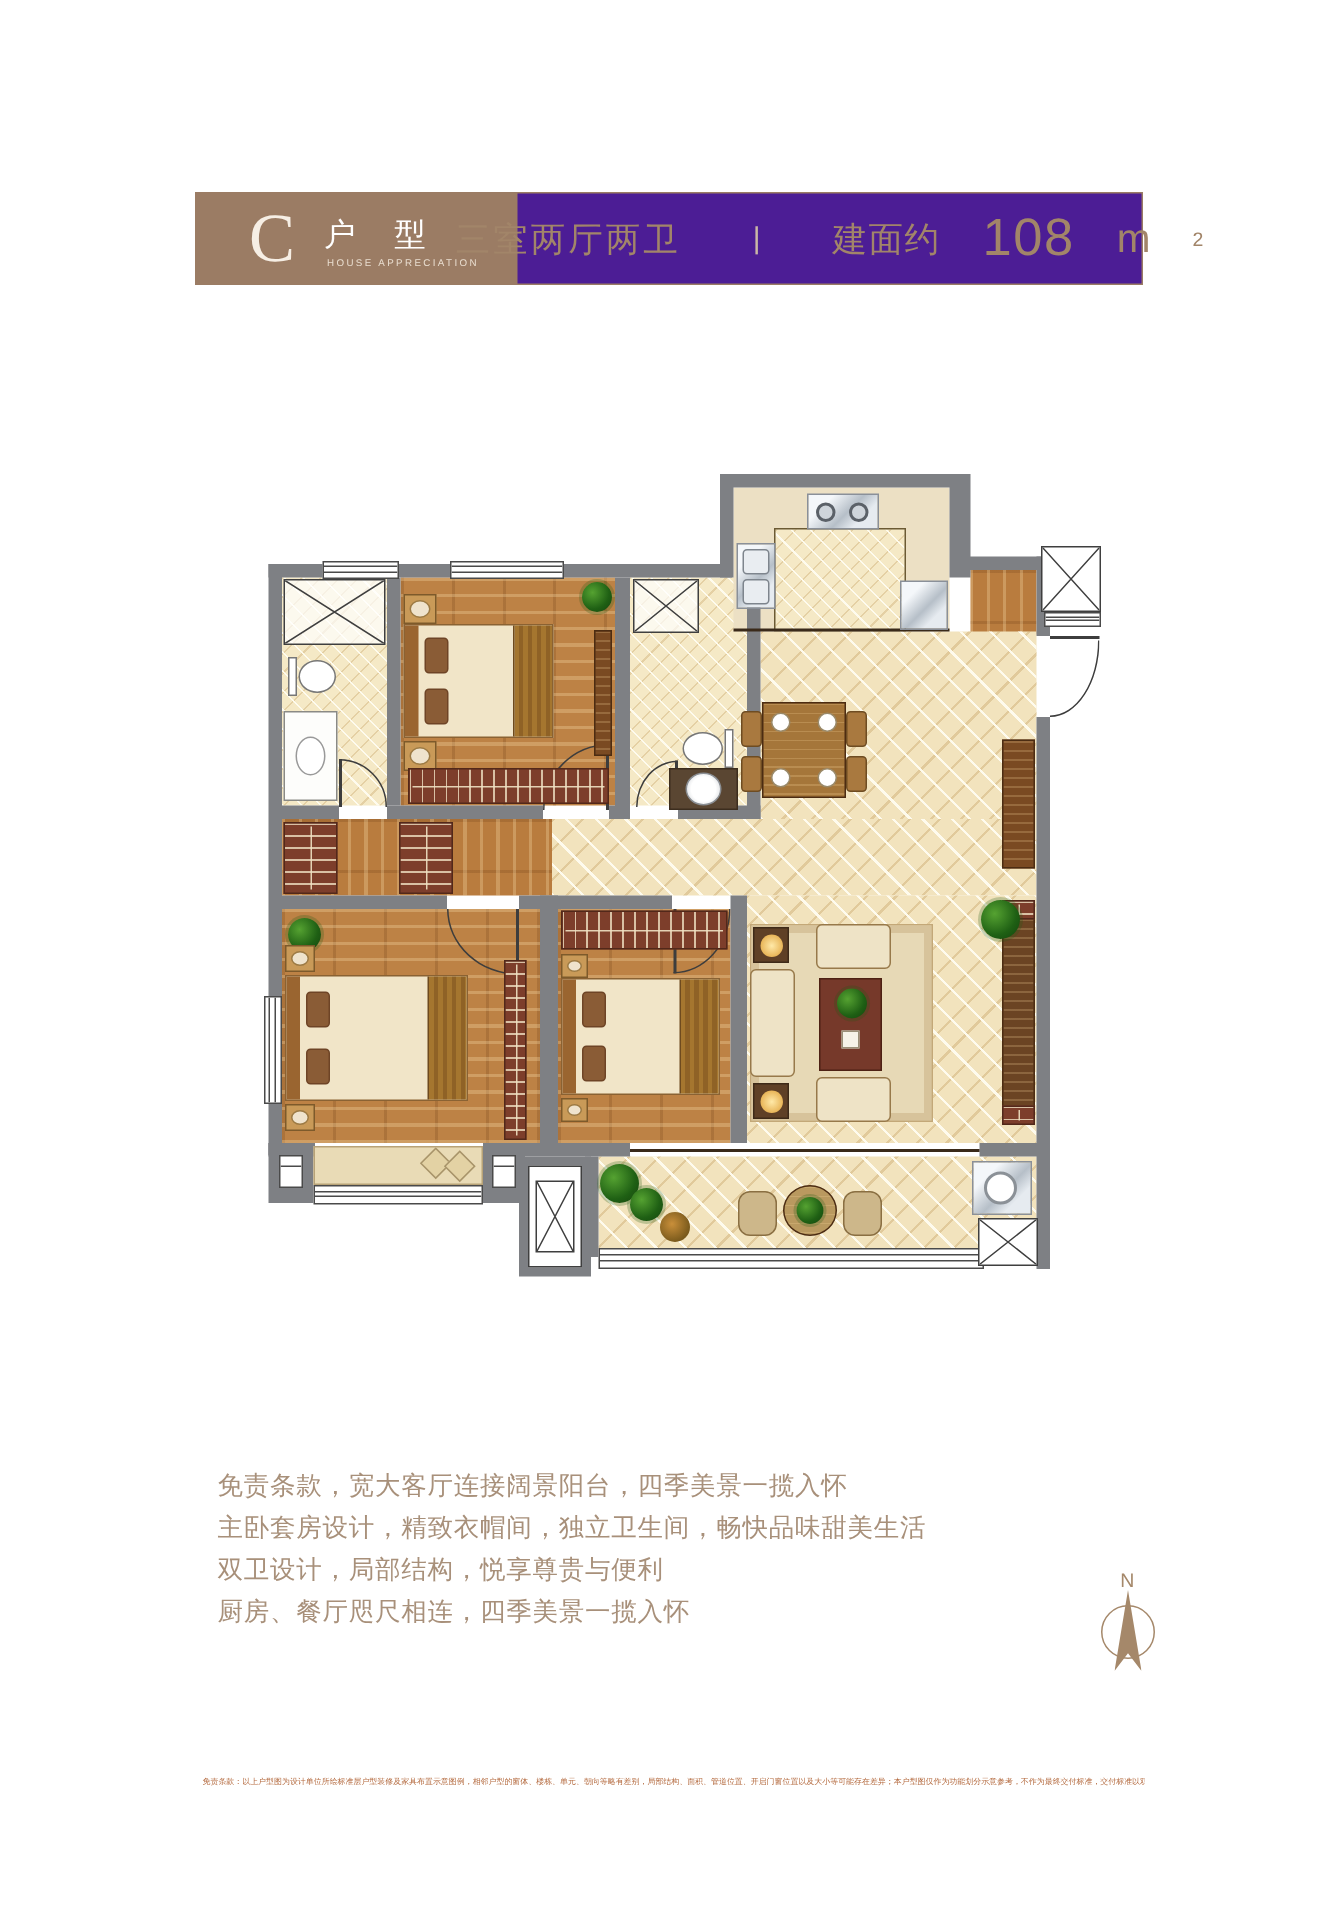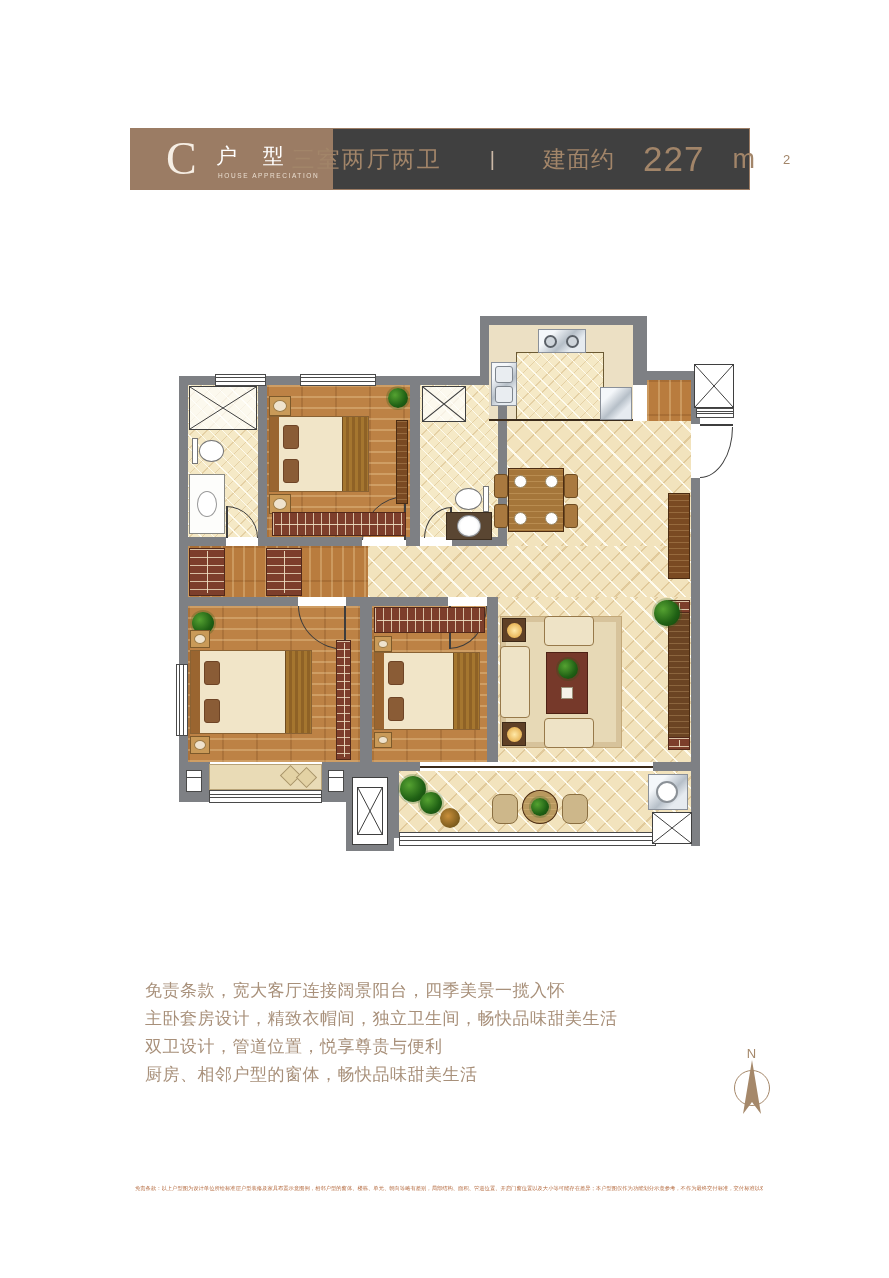--- a/index.html
+++ b/index.html
@@ -8,21 +8,21 @@
   .page *{box-sizing:border-box;}
 
   
   .hdr-brown{position:absolute;left:130px;top:128px;width:214px;height:62px;background:#9b7c64;}
   .hdr-c{position:absolute;left:36px;top:4px;font-family:"Liberation Serif",serif;
          font-size:46px;font-weight:300;color:#f6eee4;line-height:54px;}
   .hdr-label{position:absolute;left:86px;top:14px;font-size:21px;color:#ffffff;
              letter-spacing:10px;font-weight:400;white-space:nowrap;}
   .hdr-sub{position:absolute;left:88px;top:44px;font-size:6.5px;color:#e9ddcf;
            letter-spacing:1.6px;white-space:nowrap;}
-  .hdr-white{position:absolute;left:332px;top:128px;width:418px;height:62px;background:#404040;
+  .hdr-white{position:absolute;left:344px;top:128px;width:418px;height:62px;background:#4c1d95;
              border:1px solid #9b7c64;display:flex;align-items:center;justify-content:center;
              color:#a28569;white-space:nowrap;gap:28px;}
   .hdr-layout{font-size:23px;letter-spacing:2px;font-weight:400;}
   .hdr-div{font-size:20px;color:#cbb8a6;font-weight:200;margin:0 20px;}
   .hdr-areapre{font-size:23px;letter-spacing:1px;}
   .hdr-num{font-size:35px;font-weight:300;letter-spacing:1px;}
   .hdr-unit{font-size:27px;font-weight:300;}
   .hdr-sup{font-size:13px;vertical-align:14px;}
 
   
@@ -115,21 +115,21 @@
 
   <div class="hdr-brown">
     <div class="hdr-c">C</div>
     <div class="hdr-label">户 型</div>
     <div class="hdr-sub">HOUSE APPRECIATION</div>
   </div>
   <div class="hdr-white">
     <span class="hdr-layout">三室两厅两卫</span>
     <span class="hdr-div">|</span>
     <span class="hdr-areapre">建面约</span>
-    <span class="hdr-num">227</span>
+    <span class="hdr-num">108</span>
     <span class="hdr-unit">m</span>
     <span class="hdr-sup">2</span>
   </div>
 
   <div class="tls" style="left:188px;top:385px;width:70px;height:152px;"></div>
   <div class="wh" style="left:267px;top:385px;width:143px;height:152px;"></div>
   <div class="tls" style="left:420px;top:385px;width:78px;height:152px;"></div>
   <div class="kf" style="left:489px;top:325px;width:144px;height:96px;"></div>
   <div class="tls" style="left:516px;top:352px;width:88px;height:69px;border:1px solid #6b5a34;"></div>
   <div class="wv" style="left:647px;top:380px;width:44px;height:43px;"></div>
@@ -359,22 +359,22 @@
     </div>
   <div class="chair" style="left:562px;top:794px;width:26px;height:30px;background:#cdb78a;border-color:#8a6f42;border-radius:8px;"></div>
   <div class="steel" style="left:648px;top:774px;width:40px;height:36px;">
     <i class="drum" style="left:7px;top:6px;width:22px;height:22px;"></i>
     </div>
   <div class="pl" style="left:654px;top:600px;width:26px;height:26px;"></div>
 
   <div class="desc">
     <p>免责条款，宽大客厅连接阔景阳台，四季美景一揽入怀</p>
     <p>主卧套房设计，精致衣帽间，独立卫生间，畅快品味甜美生活</p>
-    <p>双卫设计，管道位置，悦享尊贵与便利</p>
-    <p>厨房、相邻户型的窗体，畅快品味甜美生活</p>
+    <p>双卫设计，局部结构，悦享尊贵与便利</p>
+    <p>厨房、餐厅咫尺相连，四季美景一揽入怀</p>
   </div>
 
   <div class="compass">
     <div class="n">N</div>
     <div class="circ"></div>
     <div class="arrow"></div>
   </div>
 
   <div class="fine">免责条款：以上户型图为设计单位所绘标准层户型装修及家具布置示意图例，相邻户型的窗体、楼栋、单元、朝向等略有差别，局部结构、面积、管道位置、开启门窗位置以及大小等可能存在差异；本户型图仅作为功能划分示意参考，不作为最终交付标准，交付标准以双方签订的商品房买卖合同及其附件约定为准。</div>
 

